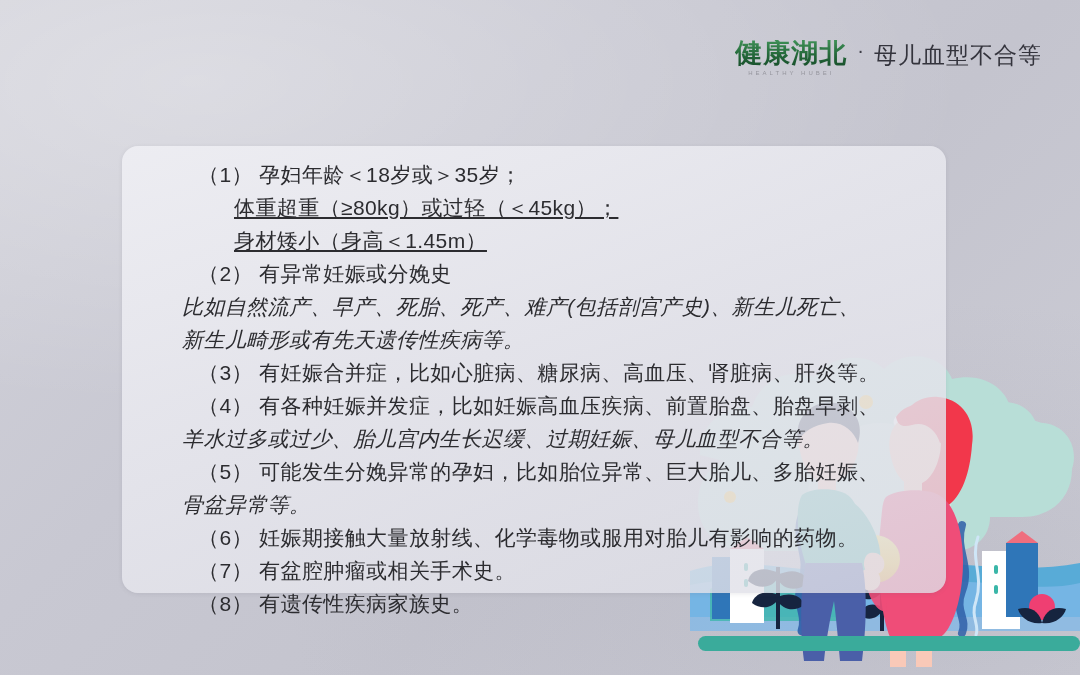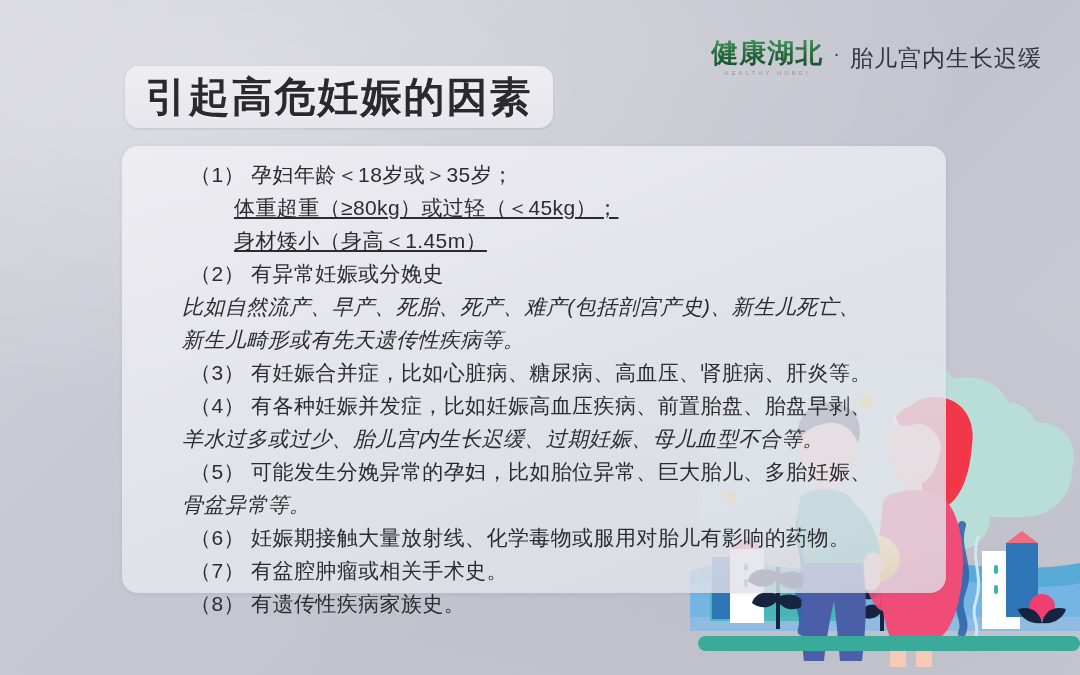--- a/index.html
+++ b/index.html
@@ -16,21 +16,21 @@
   
   .bg-sheen {
     position:absolute; inset:0;
     background:
       radial-gradient(120% 80% at 18% 12%, rgba(255,255,255,.30), rgba(255,255,255,0) 60%),
       radial-gradient(90% 70% at 85% 90%, rgba(150,150,165,.22), rgba(0,0,0,0) 65%);
     pointer-events:none;
   }
 
   
-  .header { position:absolute; top:40px; right:38px; display:flex; align-items:center; gap:10px; }
+  .header { position:absolute; top:40px; right:38px; display:flex; gap:10px; }
   .logo-block { display:flex; flex-direction:column; align-items:center; }
   .logo-cn {
     font-size:27px; font-weight:bold; letter-spacing:1px; line-height:1;
     color:#2e7d45;
     background:linear-gradient(180deg,#3f9157 0%,#24683a 55%,#184f2b 100%);
     -webkit-background-clip:text; background-clip:text; -webkit-text-fill-color:transparent;
     font-family:"Liberation Serif","DejaVu Serif",serif;
   }
   .logo-en {
     margin-top:3px; font-size:6px; letter-spacing:3px; color:#8d8d95;
@@ -62,21 +62,21 @@
   }
 
   
   .lines {
     position:absolute; left:190px; top:158px; width:760px;
     font-size:21px; color:#2c2c30; line-height:33px;
     font-family:"Liberation Sans","DejaVu Sans",sans-serif;
     letter-spacing:.4px; white-space:pre;
   }
   .ln { height:33px; }
-  .ln.num  { padding-left:0px; }
+  .ln.num  { padding-left:0px;margin-left:8px; }
   .ln.cont { padding-left:44px;text-decoration:underline; }
   .ln.flush{ padding-left:-0px; margin-left:-8px;font-style:italic; }
 
   
   .illus { position:absolute; right:0; bottom:0; width:390px; height:330px; }
   .illus svg { display:block; width:100%; height:100%; }
 </style>
 </head>
 <body>
 
@@ -192,24 +192,21 @@
       </g>
     </svg>
   </div>
 
   <div class="header">
     <div class="logo-block">
       <div class="logo-cn">健康湖北</div>
       <div class="logo-en">HEALTHY HUBEI</div>
     </div>
     <div class="logo-dot">·</div>
-    <div class="logo-sub">胎儿宫内生长迟缓</div>
+    <div class="logo-sub">母儿血型不合等</div>
   </div>
 
-  <div class="title-pill">
-    <span class="title-text">引起高危妊娠的因素</span>
-  </div>
 
   <div class="panel"></div>
 
   <div class="lines" id="lines"><div class="ln num">（1） 孕妇年龄＜18岁或＞35岁；</div><div class="ln cont">体重超重（≥80kg）或过轻（＜45kg）；</div><div class="ln cont">身材矮小（身高＜1.45m）</div><div class="ln num">（2） 有异常妊娠或分娩史</div><div class="ln flush">比如自然流产、早产、死胎、死产、难产(包括剖宫产史)、新生儿死亡、</div><div class="ln flush">新生儿畸形或有先天遗传性疾病等。</div><div class="ln num">（3） 有妊娠合并症，比如心脏病、糖尿病、高血压、肾脏病、肝炎等。</div><div class="ln num">（4） 有各种妊娠并发症，比如妊娠高血压疾病、前置胎盘、胎盘早剥、</div><div class="ln flush">羊水过多或过少、胎儿宫内生长迟缓、过期妊娠、母儿血型不合等。</div><div class="ln num">（5） 可能发生分娩异常的孕妇，比如胎位异常、巨大胎儿、多胎妊娠、</div><div class="ln flush">骨盆异常等。</div><div class="ln num">（6） 妊娠期接触大量放射线、化学毒物或服用对胎儿有影响的药物。</div><div class="ln num">（7） 有盆腔肿瘤或相关手术史。</div><div class="ln num">（8） 有遗传性疾病家族史。</div></div>
 
 </div>
 
 </body></html>

